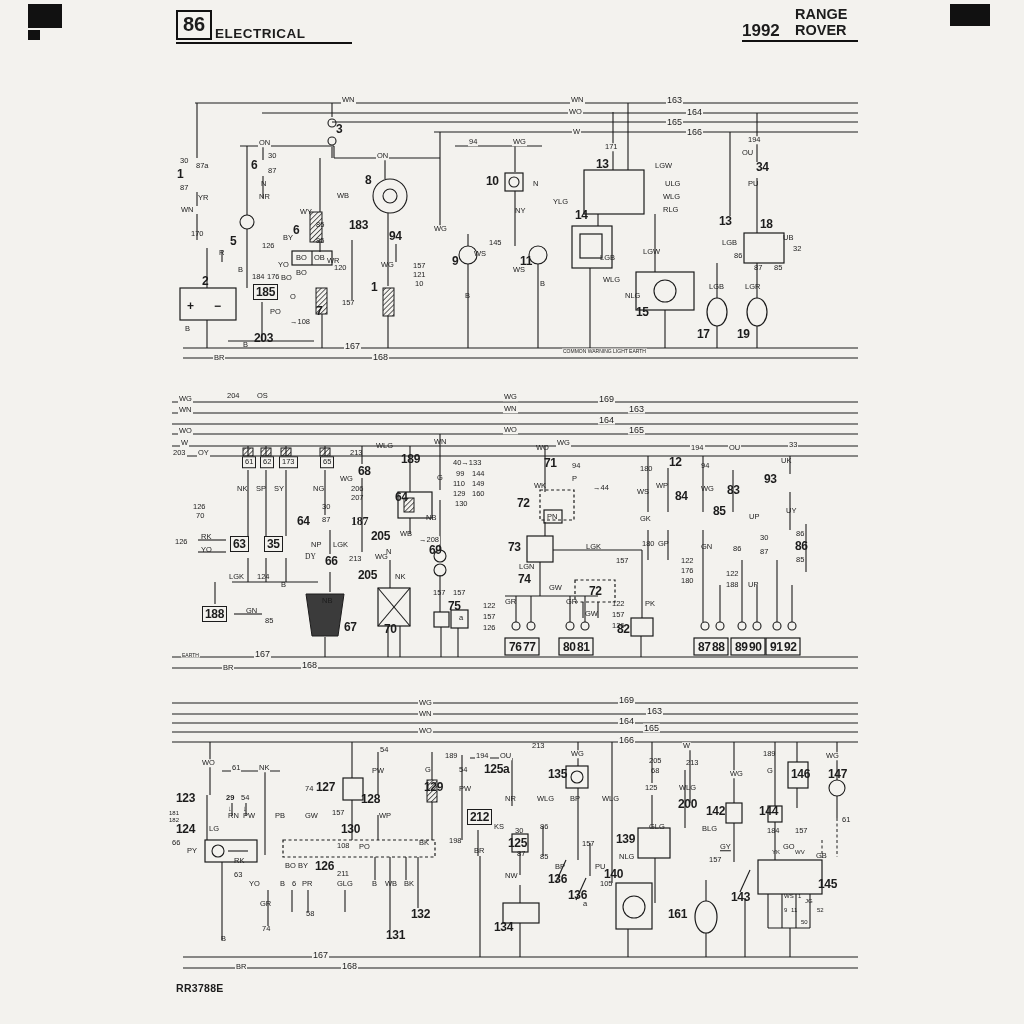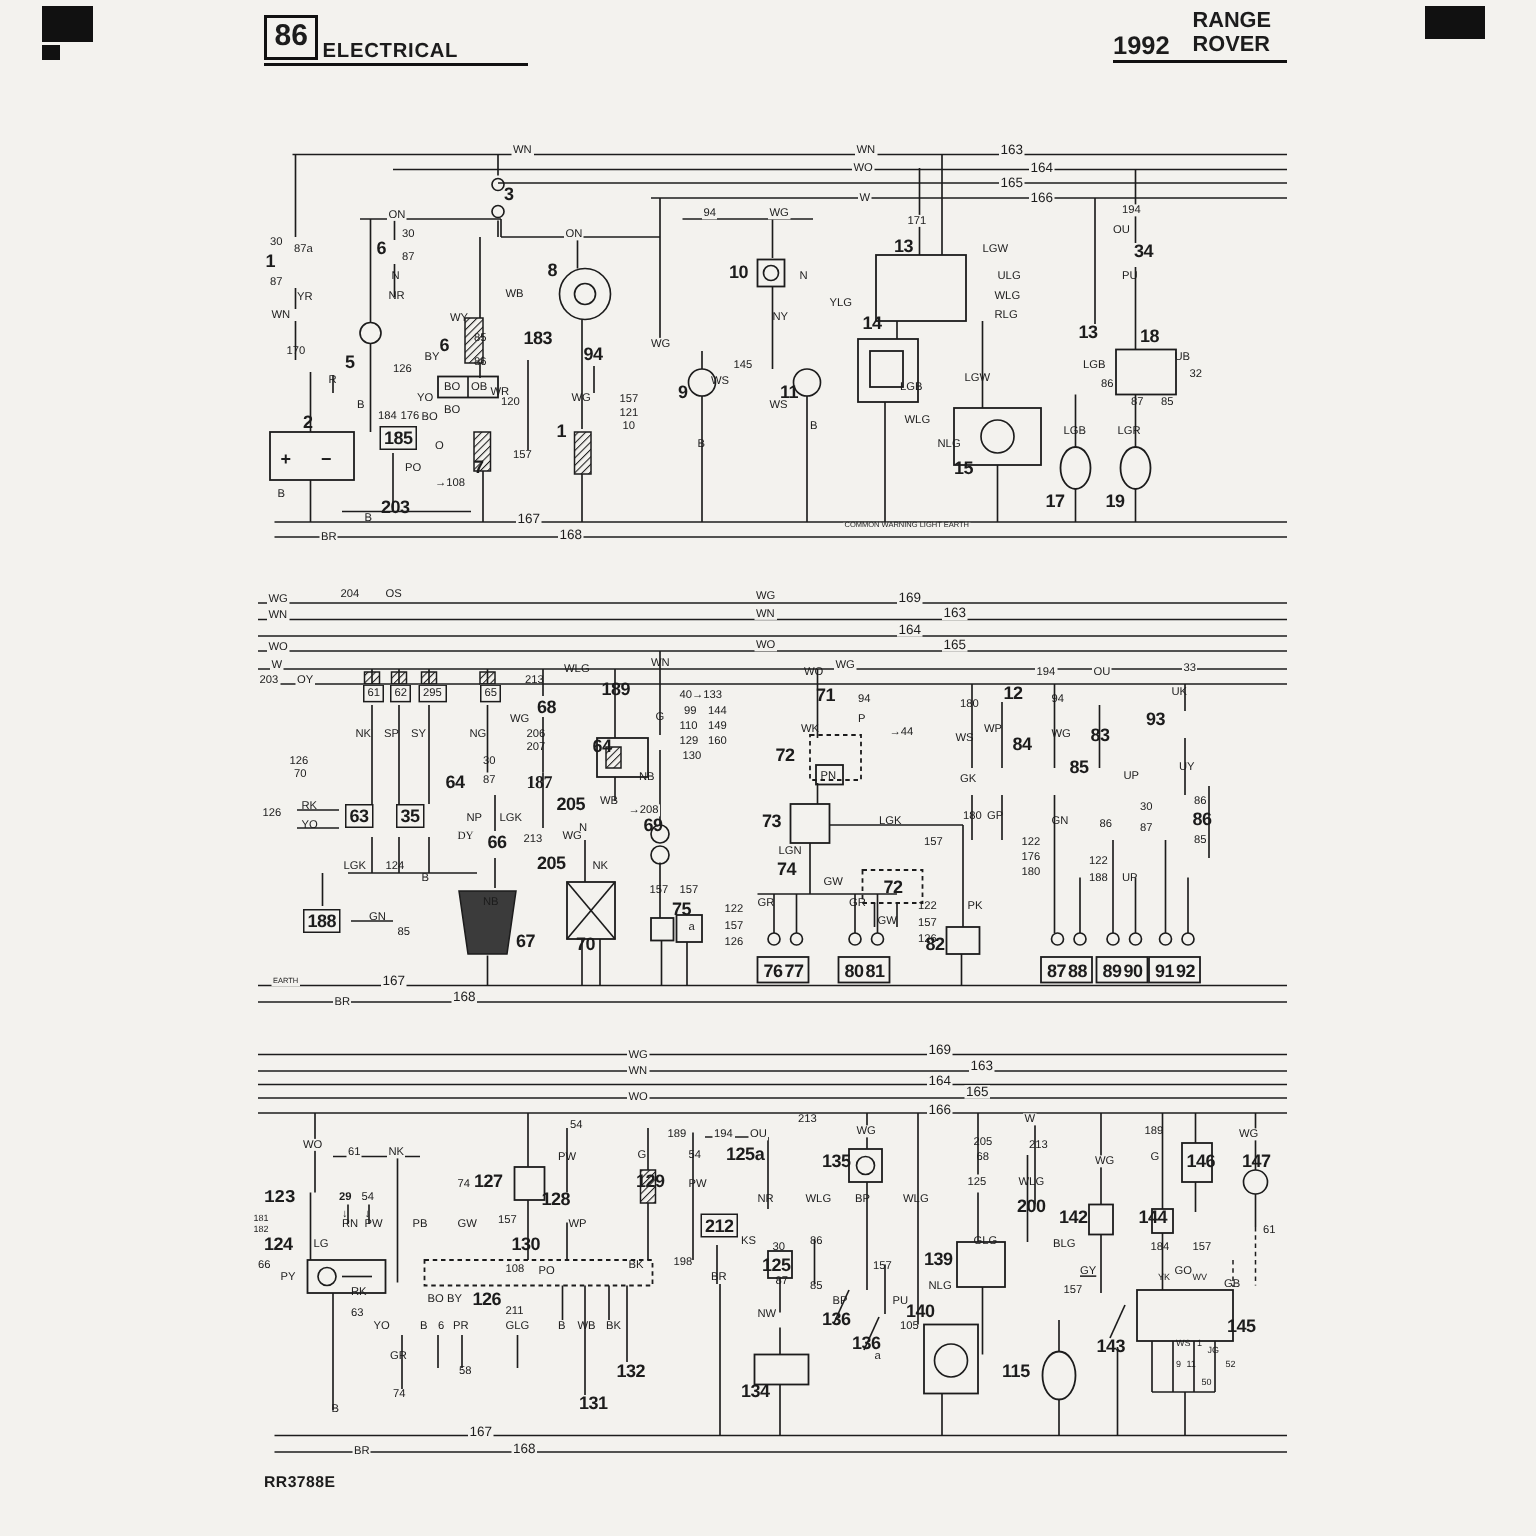--- a/index.html
+++ b/index.html
@@ -438,21 +438,21 @@
       <span class="lbl bg" style="left: 628px; top: 430px; font-size: 9px;">165</span>
       <span class="lbl bg" style="left: 180px; top: 443px;">W</span>
       <span class="lbl bg" style="left: 556px; top: 443px;">WG</span>
       <span class="lbl bg" style="left: 172px; top: 453px;">203</span>
       <span class="lbl bg" style="left: 197px; top: 453px;">OY</span>
       <span class="lbl bg" style="left: 690px; top: 448px;">194</span>
       <span class="lbl bg" style="left: 728px; top: 448px;">OU</span>
       <span class="lbl bg" style="left: 788px; top: 445px;">33</span>
       <span class="lbl bx" style="left: 242px; top: 462px;">61</span>
       <span class="lbl bx" style="left: 260px; top: 462px;">62</span>
-      <span class="lbl bx" style="left: 279px; top: 462px;">295</span>
+      <span class="lbl bx" style="left: 279px; top: 462px;">173</span>
       <span class="lbl bx" style="left: 320px; top: 462px;">65</span>
       <span class="lbl" style="left: 237px; top: 489px;">NK</span>
       <span class="lbl" style="left: 256px; top: 489px;">SP</span>
       <span class="lbl" style="left: 274px; top: 489px;">SY</span>
       <span class="lbl" style="left: 313px; top: 489px;">NG</span>
       <span class="lbl" style="left: 350px; top: 453px;">213</span>
       <span class="lbl" style="left: 376px; top: 446px;">WLG</span>
       <span class="lbl b" style="left: 358px; top: 471px;">68</span>
       <span class="lbl" style="left: 340px; top: 479px;">WG</span>
       <span class="lbl" style="left: 351px; top: 489px;">206</span>
@@ -580,21 +580,21 @@
       <span class="lbl bg" style="left: 618px; top: 700px; font-size: 9px;">169</span>
       <span class="lbl bg" style="left: 418px; top: 714px;">WN</span>
       <span class="lbl bg" style="left: 646px; top: 711px; font-size: 9px;">163</span>
       <span class="lbl bg" style="left: 618px; top: 721px; font-size: 9px;">164</span>
       <span class="lbl bg" style="left: 418px; top: 731px;">WO</span>
       <span class="lbl bg" style="left: 643px; top: 728px; font-size: 9px;">165</span>
       <span class="lbl bg" style="left: 618px; top: 740px; font-size: 9px;">166</span>
       <span class="lbl bg" style="left: 201px; top: 763px;">WO</span>
       <span class="lbl bg" style="left: 231px; top: 768px;">61</span>
       <span class="lbl bg" style="left: 258px; top: 768px;">NK</span>
-      <span class="lbl b" style="left: 176px; top: 798px; font-family: Liberation Mono, monospace;">123</span>
+      <span class="lbl b" style="left: 176px; top: 798px;">123</span>
       <span class="lbl" style="left: 226px; top: 798px; font-weight: bold;">29</span>
       <span class="lbl" style="left: 241px; top: 798px;">54</span>
       <span class="lbl" style="left: 228px; top: 809px;">↓</span>
       <span class="lbl" style="left: 243px; top: 809px;">↓</span>
       <span class="lbl" style="left: 169px; top: 813px; font-size: 6px;">181</span>
       <span class="lbl" style="left: 169px; top: 820px; font-size: 6px;">182</span>
       <span class="lbl b" style="left: 176px; top: 829px;">124</span>
       <span class="lbl" style="left: 228px; top: 816px;">RN</span>
       <span class="lbl" style="left: 243px; top: 816px;">PW</span>
       <span class="lbl" style="left: 209px; top: 829px;">LG</span>
@@ -668,21 +668,21 @@
       <span class="lbl" style="left: 651px; top: 771px;">68</span>
       <span class="lbl" style="left: 645px; top: 788px;">125</span>
       <span class="lbl" style="left: 679px; top: 788px;">WLG</span>
       <span class="lbl b" style="left: 678px; top: 804px;">200</span>
       <span class="lbl" style="left: 649px; top: 827px;">GLG</span>
       <span class="lbl b" style="left: 616px; top: 839px;">139</span>
       <span class="lbl" style="left: 619px; top: 857px;">NLG</span>
       <span class="lbl" style="left: 595px; top: 867px;">PU</span>
       <span class="lbl" style="left: 600px; top: 884px;">105</span>
       <span class="lbl b" style="left: 604px; top: 874px;">140</span>
-      <span class="lbl b" style="left: 668px; top: 914px;">115</span>
+      <span class="lbl b" style="left: 668px; top: 914px;">161</span>
       <span class="lbl bg" style="left: 682px; top: 746px;">W</span>
       <span class="lbl" style="left: 686px; top: 763px;">213</span>
       <span class="lbl b" style="left: 706px; top: 811px;">142</span>
       <span class="lbl" style="left: 702px; top: 829px;">BLG</span>
       <span class="lbl" style="left: 709px; top: 860px;">157</span>
       <span class="lbl bg" style="left: 729px; top: 774px;">WG</span>
       <span class="lbl b" style="left: 731px; top: 897px;">143</span>
       <span class="lbl" style="left: 763px; top: 754px;">189</span>
       <span class="lbl" style="left: 767px; top: 771px;">G</span>
       <span class="lbl b" style="left: 791px; top: 774px;">146</span>

